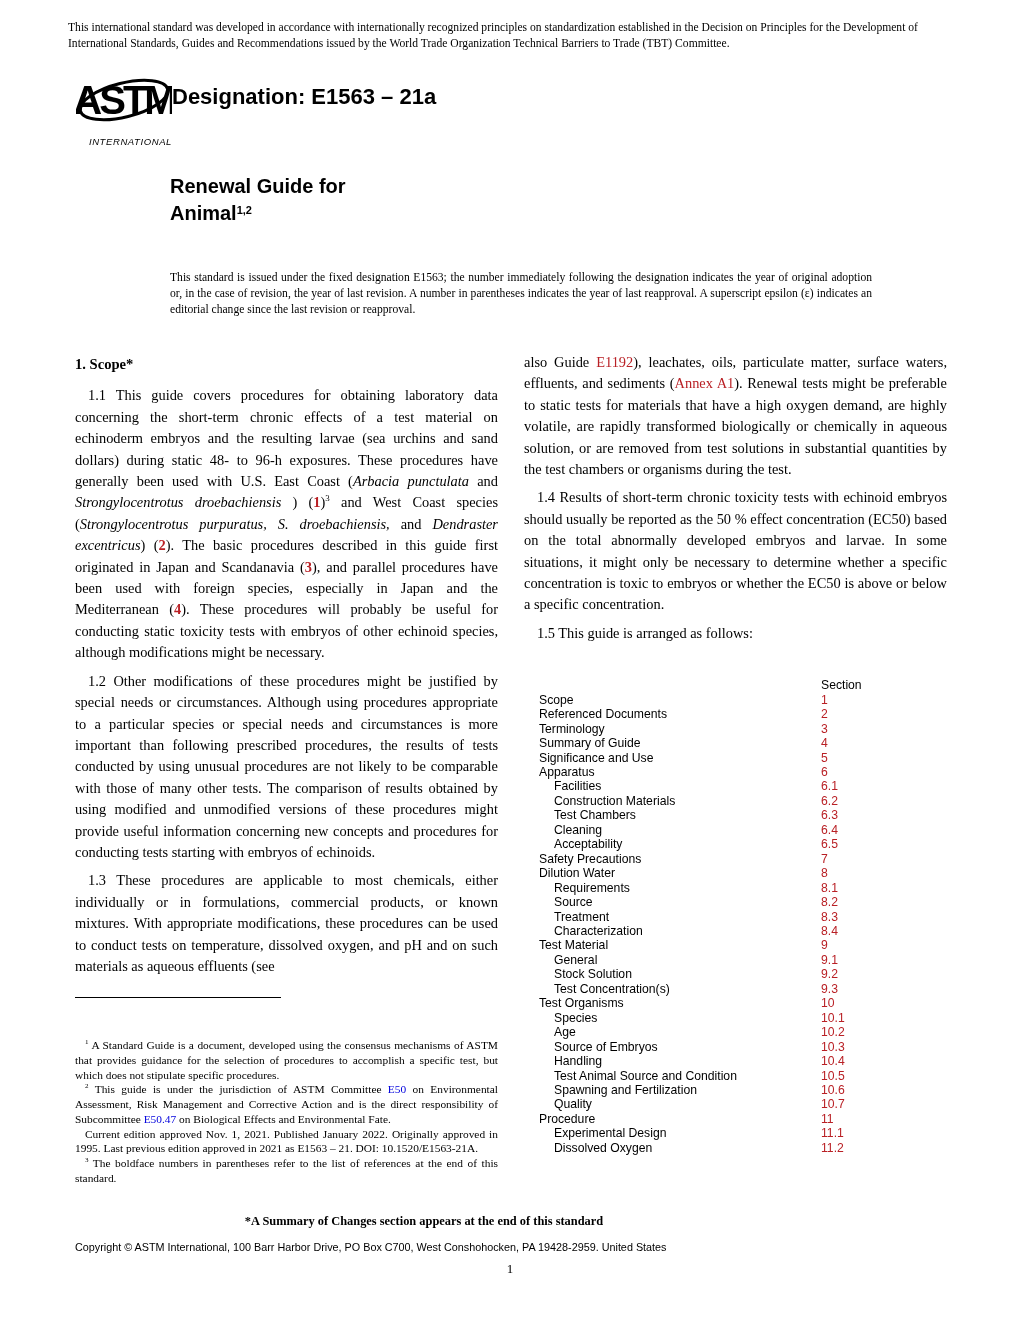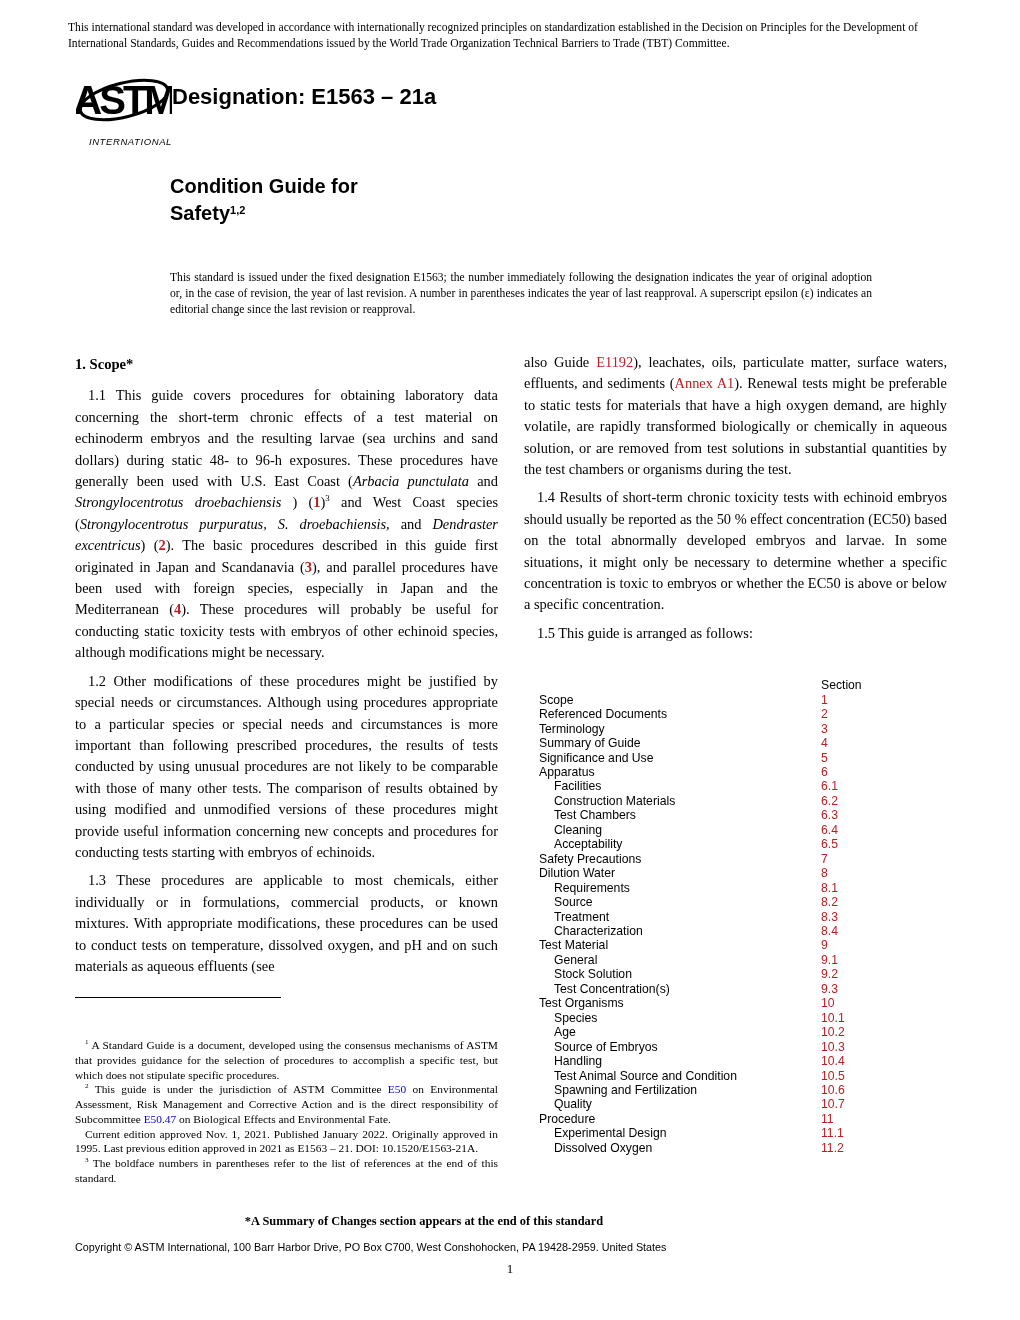--- a/index.html
+++ b/index.html
@@ -81,22 +81,22 @@
   <svg width="96" height="72" viewBox="0 0 96 72">
     <ellipse cx="48" cy="36" rx="45" ry="17" fill="none" stroke="#000" stroke-width="3" transform="rotate(-14 48 36)"></ellipse>
     <text x="48" y="50" font-family="Liberation Sans, DejaVu Sans, sans-serif" font-size="40" font-weight="bold" text-anchor="middle" letter-spacing="-3" transform="scale(1,1) " fill="#000">ASTM</text>
   </svg>
   <div class="logo-intl">INTERNATIONAL</div>
 </div>
 
 <div class="designation">Designation: E1563 – 21a</div>
 
 <div class="title-block">
-  <div>Condition Guide for</div>
-  <div><span>Safety</span><sup>1,2</sup></div>
+  <div>Renewal Guide for</div>
+  <div><span>Animal</span><sup>1,2</sup></div>
 </div>
 
 <div class="issue-note">This standard is issued under the fixed designation E1563; the number immediately following the designation indicates the year of original adoption or, in the case of revision, the year of last revision. A number in parentheses indicates the year of last reapproval. A superscript epsilon (ε) indicates an editorial change since the last revision or reapproval.</div>
 
 <div class="columns">
   <div class="col">
     <div class="scope-heading">1.  Scope*</div>
     <p class="body-para"><span>1.1 This guide covers procedures for obtaining laboratory data concerning the short-term chronic effects of a test material on echinoderm embryos and the resulting larvae (sea urchins and sand dollars) during static 48- to 96-h exposures. These procedures have generally been used with U.S. East Coast (</span><span class="seg-i">Arbacia punctulata</span><span> and </span><span class="seg-i">Strongylocentrotus droebachiensis</span><span> ) (</span><span class="seg-ref">1</span><span>)</span><span class="seg-sup">3</span><span> and West Coast species (</span><span class="seg-i">Strongylocentrotus purpuratus, S. droebachiensis,</span><span> and </span><span class="seg-i">Dendraster excentricus</span><span>) (</span><span class="seg-ref">2</span><span>). The basic procedures described in this guide first originated in Japan and Scandanavia (</span><span class="seg-ref">3</span><span>), and parallel procedures have been used with foreign species, especially in Japan and the Mediterranean (</span><span class="seg-ref">4</span><span>). These procedures will probably be useful for conducting static toxicity tests with embryos of other echinoid species, although modifications might be necessary.</span></p>
     <p class="body-para"><span>1.2 Other modifications of these procedures might be justified by special needs or circumstances. Although using procedures appropriate to a particular species or special needs and circumstances is more important than following prescribed procedures, the results of tests conducted by using unusual procedures are not likely to be comparable with those of many other tests. The comparison of results obtained by using modified and unmodified versions of these procedures might provide useful information concerning new concepts and procedures for conducting tests starting with embryos of echinoids.</span></p>
     <p class="body-para"><span>1.3 These procedures are applicable to most chemicals, either individually or in formulations, commercial products, or known mixtures. With appropriate modifications, these procedures can be used to conduct tests on temperature, dissolved oxygen, and pH and on such materials as aqueous effluents (see</span></p>

